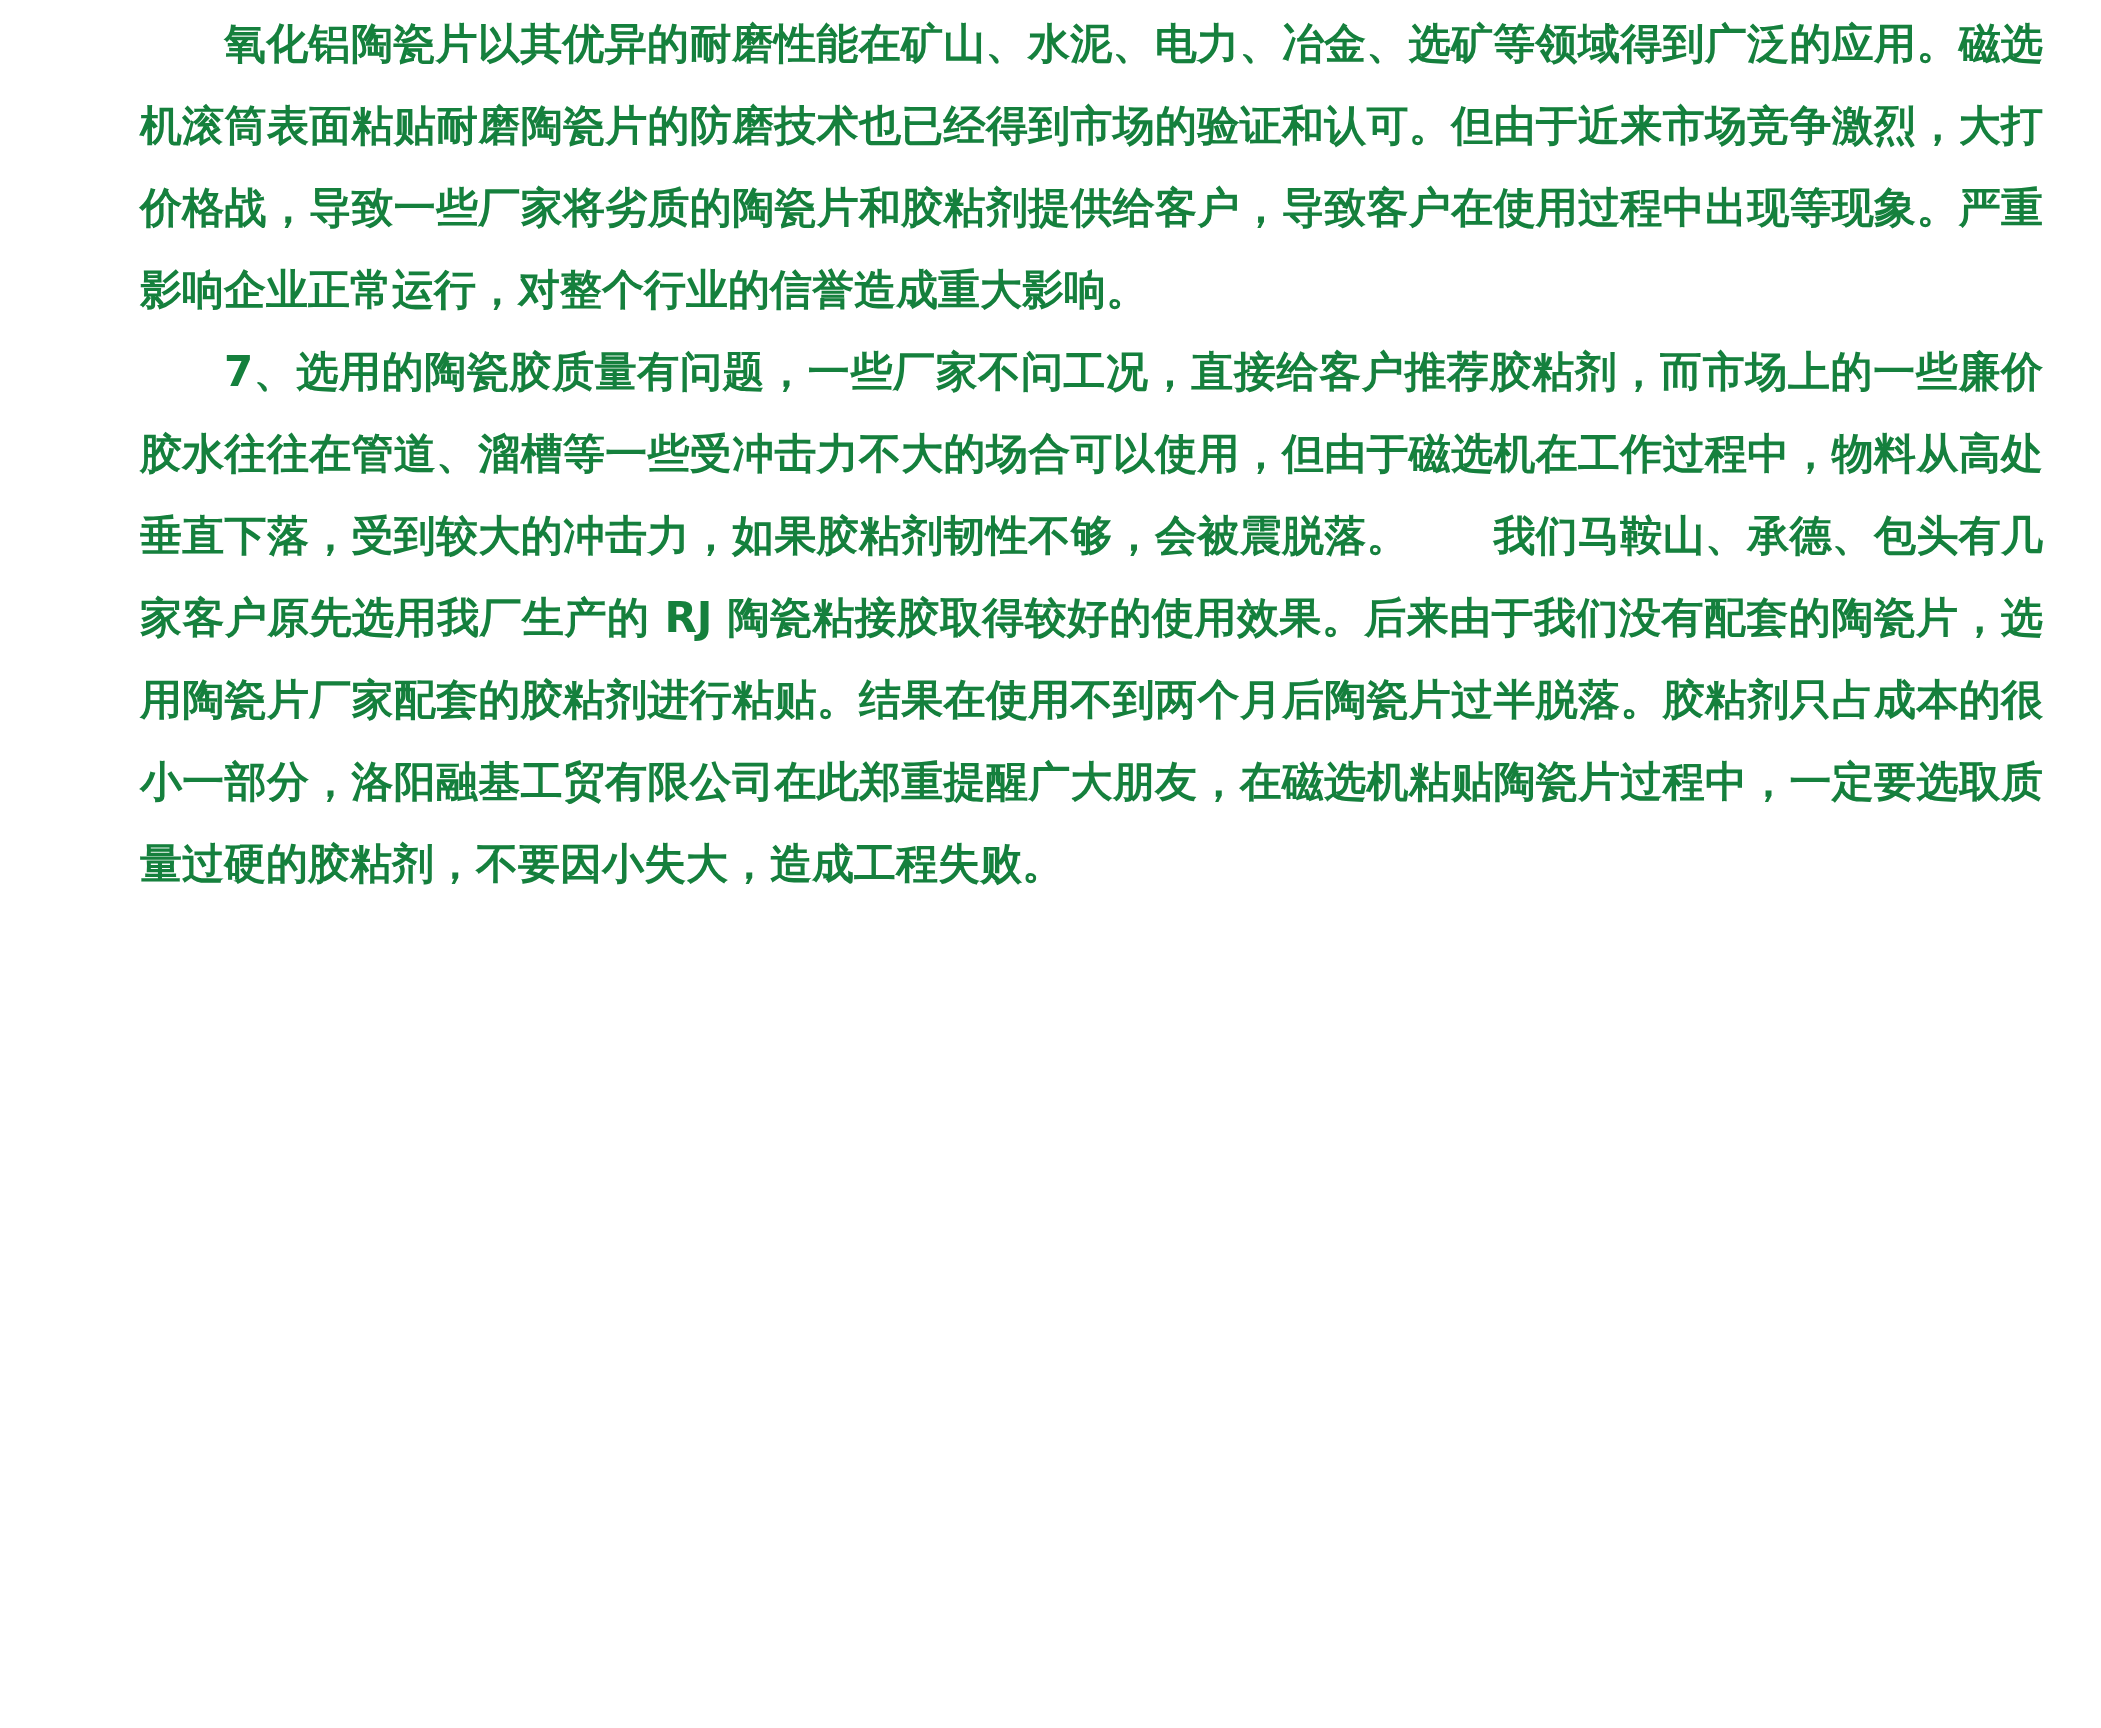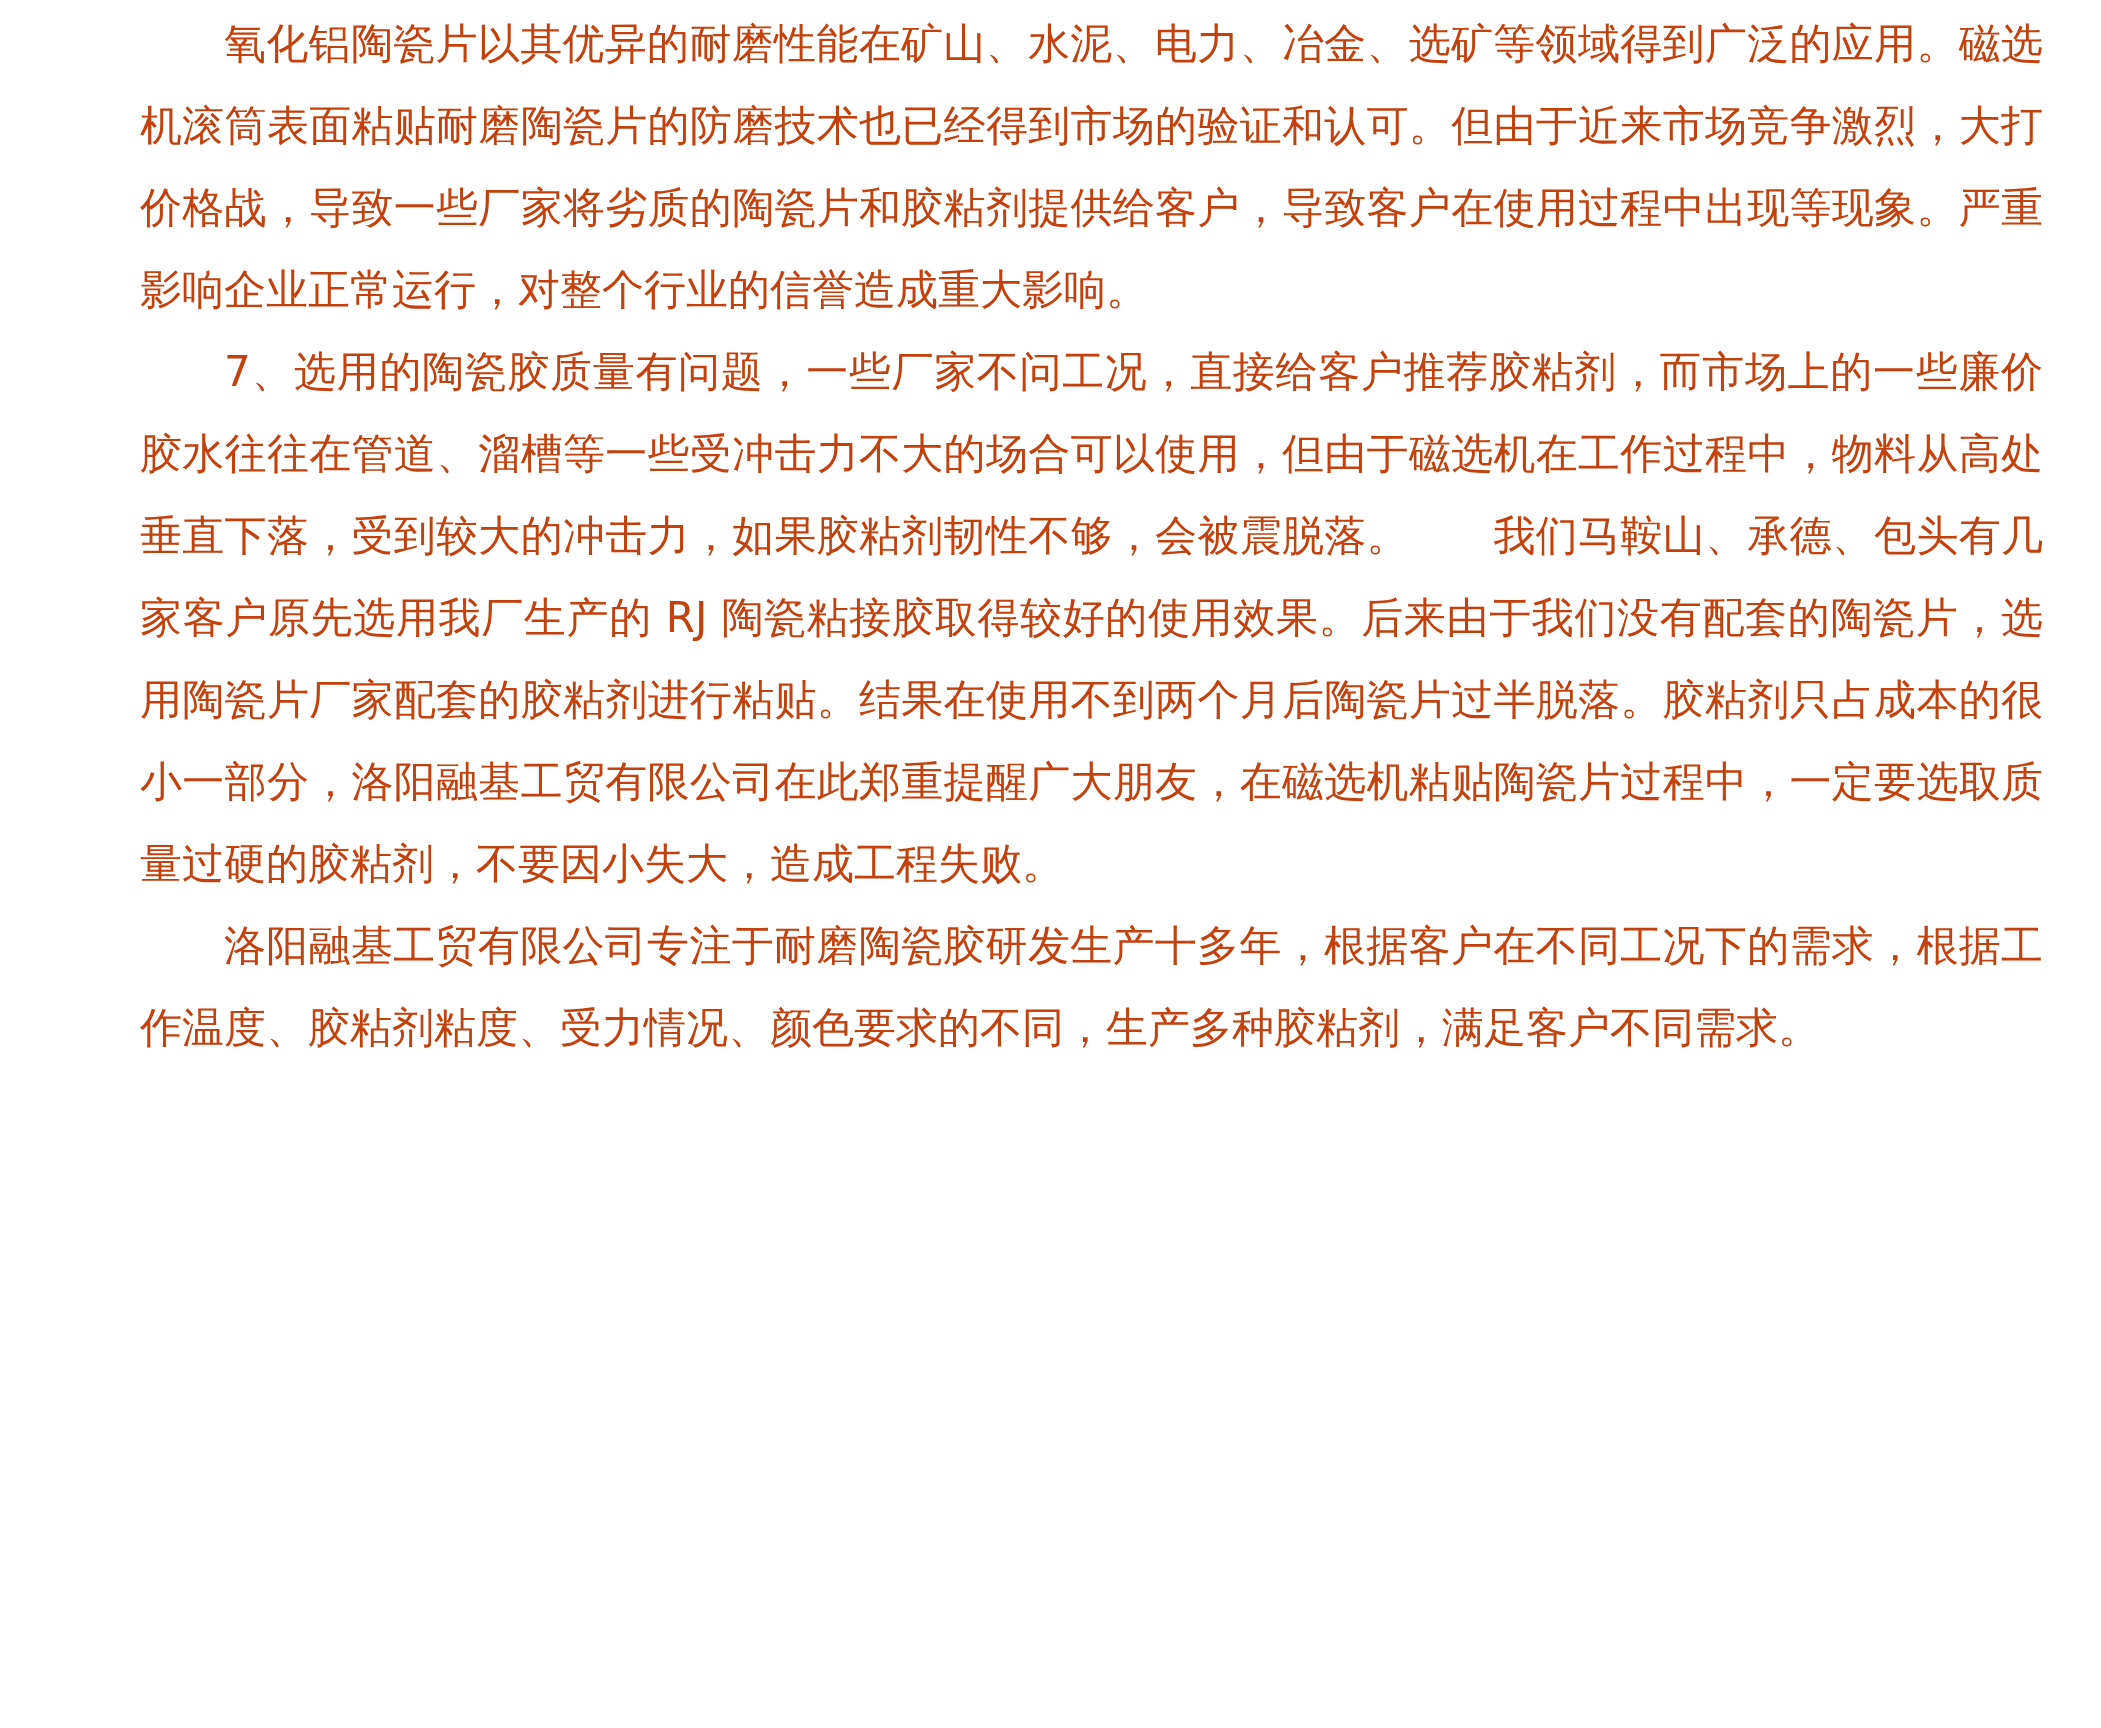--- a/index.html
+++ b/index.html
@@ -11,34 +11,33 @@
     width: 2101px;
     height: 1729px;
     overflow: hidden;
     font-family: "DejaVu Sans", sans-serif;
   }
   .page {
     box-sizing: border-box;
     width: 2101px;
     height: 1469px;
     padding: 3.4px 58px 0 140px;
-    color: #c2410c;
+    color: #15803d;
     font-size: 42px;
     line-height: 82px;
-    font-weight: 400;
+    font-weight: 700;
     text-align: justify;
   }
   .page p {
     margin: 0;
     padding: 0;
     text-indent: 2em;
     word-break: break-all;
   }
 </style>
 </head>
 <body>
 
 <div class="page">
   <p>氧化铝陶瓷片以其优异的耐磨性能在矿山、水泥、电力、冶金、选矿等领域得到广泛的应用。磁选机滚筒表面粘贴耐磨陶瓷片的防磨技术也已经得到市场的验证和认可。但由于近来市场竞争激烈，大打价格战，导致一些厂家将劣质的陶瓷片和胶粘剂提供给客户，导致客户在使用过程中出现等现象。严重影响企业正常运行，对整个行业的信誉造成重大影响。</p>
   <p>7、选用的陶瓷胶质量有问题，一些厂家不问工况，直接给客户推荐胶粘剂，而市场上的一些廉价胶水往往在管道、溜槽等一些受冲击力不大的场合可以使用，但由于磁选机在工作过程中，物料从高处垂直下落，受到较大的冲击力，如果胶粘剂韧性不够，会被震脱落。　　我们马鞍山、承德、包头有几家客户原先选用我厂生产的 RJ 陶瓷粘接胶取得较好的使用效果。后来由于我们没有配套的陶瓷片，选用陶瓷片厂家配套的胶粘剂进行粘贴。结果在使用不到两个月后陶瓷片过半脱落。胶粘剂只占成本的很小一部分，洛阳融基工贸有限公司在此郑重提醒广大朋友，在磁选机粘贴陶瓷片过程中，一定要选取质量过硬的胶粘剂，不要因小失大，造成工程失败。</p>
-  <p>洛阳融基工贸有限公司专注于耐磨陶瓷胶研发生产十多年，根据客户在不同工况下的需求，根据工作温度、胶粘剂粘度、受力情况、颜色要求的不同，生产多种胶粘剂，满足客户不同需求。</p>
 </div>
 
 
 </body></html>

